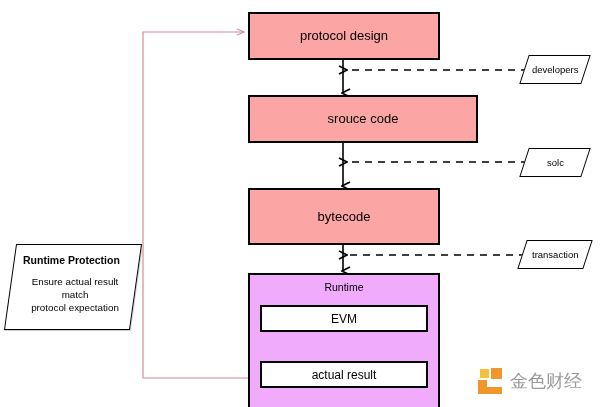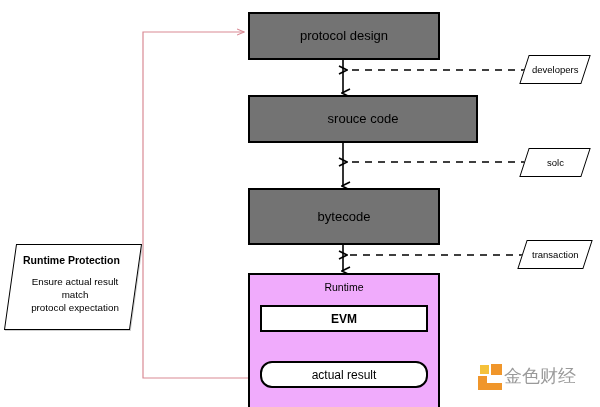--- a/index.html
+++ b/index.html
@@ -19,21 +19,21 @@
     position: absolute;
     left: 0;
     top: 0;
     width: 600px;
     height: 407px;
   }
   
   .node {
     position: absolute;
     box-sizing: border-box;
-    background: #737373;
+    background: #fca5a5;
     border: 2px solid #000000;
     display: flex;
     align-items: center;
     justify-content: center;
     color: #000;
     font-size: 13px;
     line-height: 1.2;
   }
   .node-protocol { left: 248px; top: 12px; width: 192px; height: 48px; }
   .node-source   { left: 248px; top: 95px; width: 230px; height: 48px; }
@@ -63,22 +63,22 @@
     position: absolute;
     box-sizing: border-box;
     background: #ffffff;
     border: 2px solid #000000;
     display: flex;
     align-items: center;
     justify-content: center;
     font-size: 12px;
     color: #000;
   }
-  .node-evm   { left: 10px; top: 30px; width: 168px; height: 27px; font-weight: bold; }
-  .node-actual{ left: 10px; top: 86px; width: 168px; height: 27px; border-radius: 12px; }
+  .node-evm   { left: 10px; top: 30px; width: 168px; height: 27px; }
+  .node-actual{ left: 10px; top: 86px; width: 168px; height: 27px; }
 
   
   .actor {
     position: absolute;
     box-sizing: border-box;
     background: #ffffff;
     border: 1.5px solid #000000;
     transform: skewX(-18deg);
     display: flex;
     align-items: center;
@@ -126,21 +126,22 @@
   .note-line { font-size: 9.8px; line-height: 1.35; }
 
   
   .watermark {
     position: absolute;
     left: 478px;
     top: 364px;
     width: 116px;
     height: 34px;
     display: flex;
-    align-items: flex-start;
+    align-items: center;
+    gap: 6px;
   }
   .wm-mark { width: 26px; height: 26px; position: relative; flex: none; }
   .wm-sq {
     position: absolute;
     left: 2px; top: 1px;
     width: 9px; height: 9px;
     background: #f5c13a;
   }
   .wm-l {
     position: absolute;

